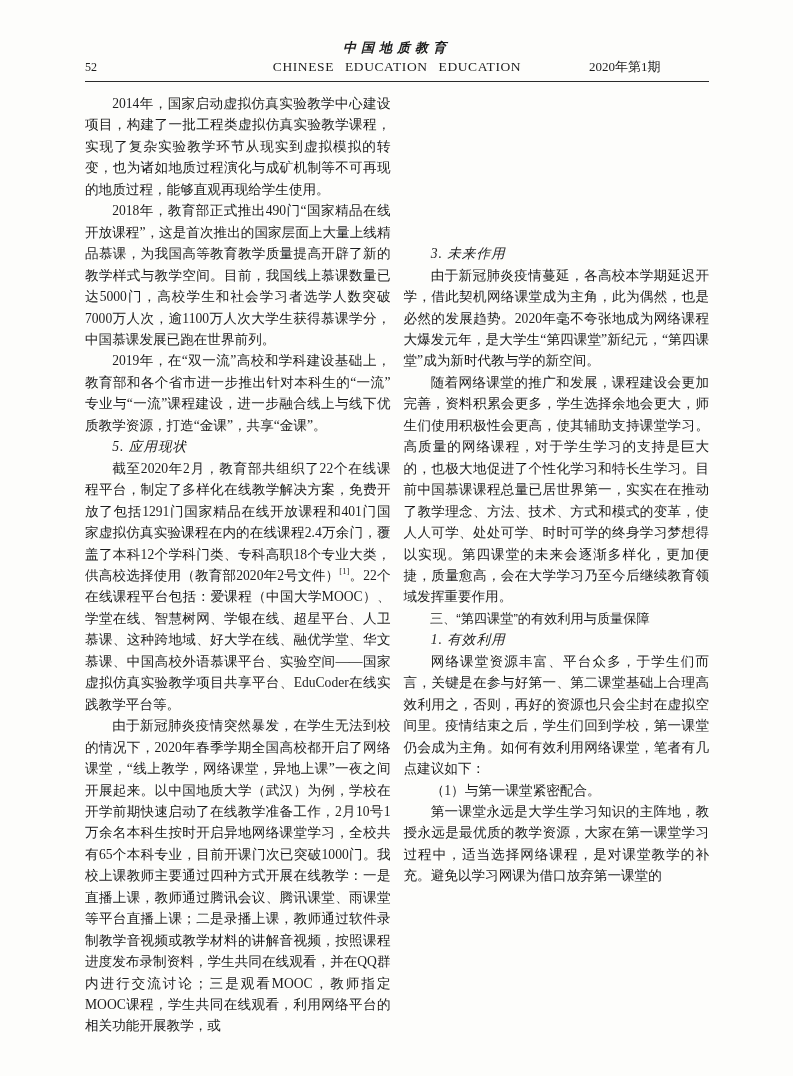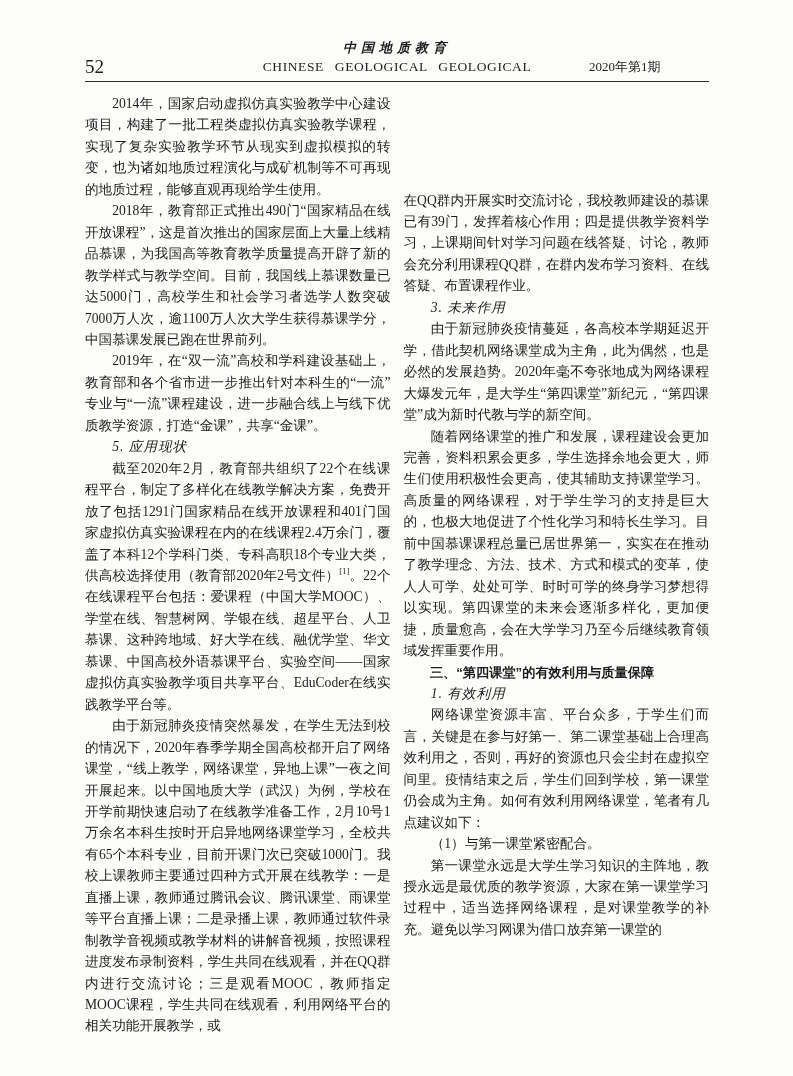--- a/index.html
+++ b/index.html
@@ -28,21 +28,21 @@
     line-height: 16px;
   }
   .hdr-row {
     display: flex;
     align-items: flex-end;
     justify-content: space-between;
     margin-top: 2px;
     line-height: 18px;
   }
   .hdr-page {
-    font-size: 19px;
+    font-size: 12px;
     width: 120px;
   }
   .hdr-en {
     flex: 1;
     text-align: center;
     font-size: 13.5px;
     letter-spacing: 0.6px;
     word-spacing: 7px;
     white-space: nowrap;
   }
@@ -69,55 +69,54 @@
     line-height: 21.45px;
     text-align: justify;
   }
   .blk { margin: 0; text-align: justify; text-indent: 2em; }
   .cont { text-indent: 0; }
   .h-num {
     font-style: italic;
     letter-spacing: 1px;
   }
   .h-bold {
-    font-weight: bold;
+    font-weight: normal;
     font-family: "Liberation Sans", "DejaVu Sans", sans-serif;
     font-size: 13.2px;
   }
   sup {
     font-size: 8.5px;
     line-height: 0;
   }
 </style>
 </head>
 <body>
 
 <div class="page">
 
   <div class="hdr-cn">中国地质教育</div>
 
   <div class="hdr-row">
     <div class="hdr-page">52</div>
-    <div class="hdr-en">CHINESE GEOLOGICAL GEOLOGICAL</div>
+    <div class="hdr-en">CHINESE EDUCATION EDUCATION</div>
     <div class="hdr-issue">2020年第1期</div>
   </div>
 
   <hr class="hdr-rule">
 
   <div class="cols">
     <div class="col">
         <p class="blk p">2014年，国家启动虚拟仿真实验教学中心建设项目，构建了一批工程类虚拟仿真实验教学课程，实现了复杂实验教学环节从现实到虚拟模拟的转变，也为诸如地质过程演化与成矿机制等不可再现的地质过程，能够直观再现给学生使用。</p>
         <p class="blk p">2018年，教育部正式推出490门“国家精品在线开放课程”，这是首次推出的国家层面上大量上线精品慕课，为我国高等教育教学质量提高开辟了新的教学样式与教学空间。目前，我国线上慕课数量已达5000门，高校学生和社会学习者选学人数突破7000万人次，逾1100万人次大学生获得慕课学分，中国慕课发展已跑在世界前列。</p>
         <p class="blk p">2019年，在“双一流”高校和学科建设基础上，教育部和各个省市进一步推出针对本科生的“一流”专业与“一流”课程建设，进一步融合线上与线下优质教学资源，打造“金课”，共享“金课”。</p>
         <p class="blk h-num">5. 应用现状</p>
         <p class="blk p"><span>截至2020年2月，教育部共组织了22个在线课程平台，制定了多样化在线教学解决方案，免费开放了包括1291门国家精品在线开放课程和401门国家虚拟仿真实验课程在内的在线课程2.4万余门，覆盖了本科12个学科门类、专科高职18个专业大类，供高校选择使用（教育部2020年2号文件）</span><sup>[1]</sup><span>。22个在线课程平台包括：爱课程（中国大学MOOC）、学堂在线、智慧树网、学银在线、超星平台、人卫慕课、这种跨地域、好大学在线、融优学堂、华文慕课、中国高校外语慕课平台、实验空间——国家虚拟仿真实验教学项目共享平台、EduCoder在线实践教学平台等。</span></p>
         <p class="blk p">由于新冠肺炎疫情突然暴发，在学生无法到校的情况下，2020年春季学期全国高校都开启了网络课堂，“线上教学，网络课堂，异地上课”一夜之间开展起来。以中国地质大学（武汉）为例，学校在开学前期快速启动了在线教学准备工作，2月10号1万余名本科生按时开启异地网络课堂学习，全校共有65个本科专业，目前开课门次已突破1000门。我校上课教师主要通过四种方式开展在线教学：一是直播上课，教师通过腾讯会议、腾讯课堂、雨课堂等平台直播上课；二是录播上课，教师通过软件录制教学音视频或教学材料的讲解音视频，按照课程进度发布录制资料，学生共同在线观看，并在QQ群内进行交流讨论；三是观看MOOC，教师指定MOOC课程，学生共同在线观看，利用网络平台的相关功能开展教学，或</p>
       </div>
     <div class="col">
-        <p class="blk cont">在QQ群内开展实时交流讨论，我校教师建设的慕课已有39门，发挥着核心作用；四是提供教学资料学习，上课期间针对学习问题在线答疑、讨论，教师会充分利用课程QQ群，在群内发布学习资料、在线答疑、布置课程作业。</p>
         <p class="blk h-num">3. 未来作用</p>
         <p class="blk p">由于新冠肺炎疫情蔓延，各高校本学期延迟开学，借此契机网络课堂成为主角，此为偶然，也是必然的发展趋势。2020年毫不夸张地成为网络课程大爆发元年，是大学生“第四课堂”新纪元，“第四课堂”成为新时代教与学的新空间。</p>
         <p class="blk p">随着网络课堂的推广和发展，课程建设会更加完善，资料积累会更多，学生选择余地会更大，师生们使用积极性会更高，使其辅助支持课堂学习。高质量的网络课程，对于学生学习的支持是巨大的，也极大地促进了个性化学习和特长生学习。目前中国慕课课程总量已居世界第一，实实在在推动了教学理念、方法、技术、方式和模式的变革，使人人可学、处处可学、时时可学的终身学习梦想得以实现。第四课堂的未来会逐渐多样化，更加便捷，质量愈高，会在大学学习乃至今后继续教育领域发挥重要作用。</p>
         <p class="blk h-bold">三、“第四课堂”的有效利用与质量保障</p>
         <p class="blk h-num">1. 有效利用</p>
         <p class="blk p">网络课堂资源丰富、平台众多，于学生们而言，关键是在参与好第一、第二课堂基础上合理高效利用之，否则，再好的资源也只会尘封在虚拟空间里。疫情结束之后，学生们回到学校，第一课堂仍会成为主角。如何有效利用网络课堂，笔者有几点建议如下：</p>
         <p class="blk p">（1）与第一课堂紧密配合。</p>
         <p class="blk p">第一课堂永远是大学生学习知识的主阵地，教授永远是最优质的教学资源，大家在第一课堂学习过程中，适当选择网络课程，是对课堂教学的补充。避免以学习网课为借口放弃第一课堂的</p>
       </div>
   </div>

